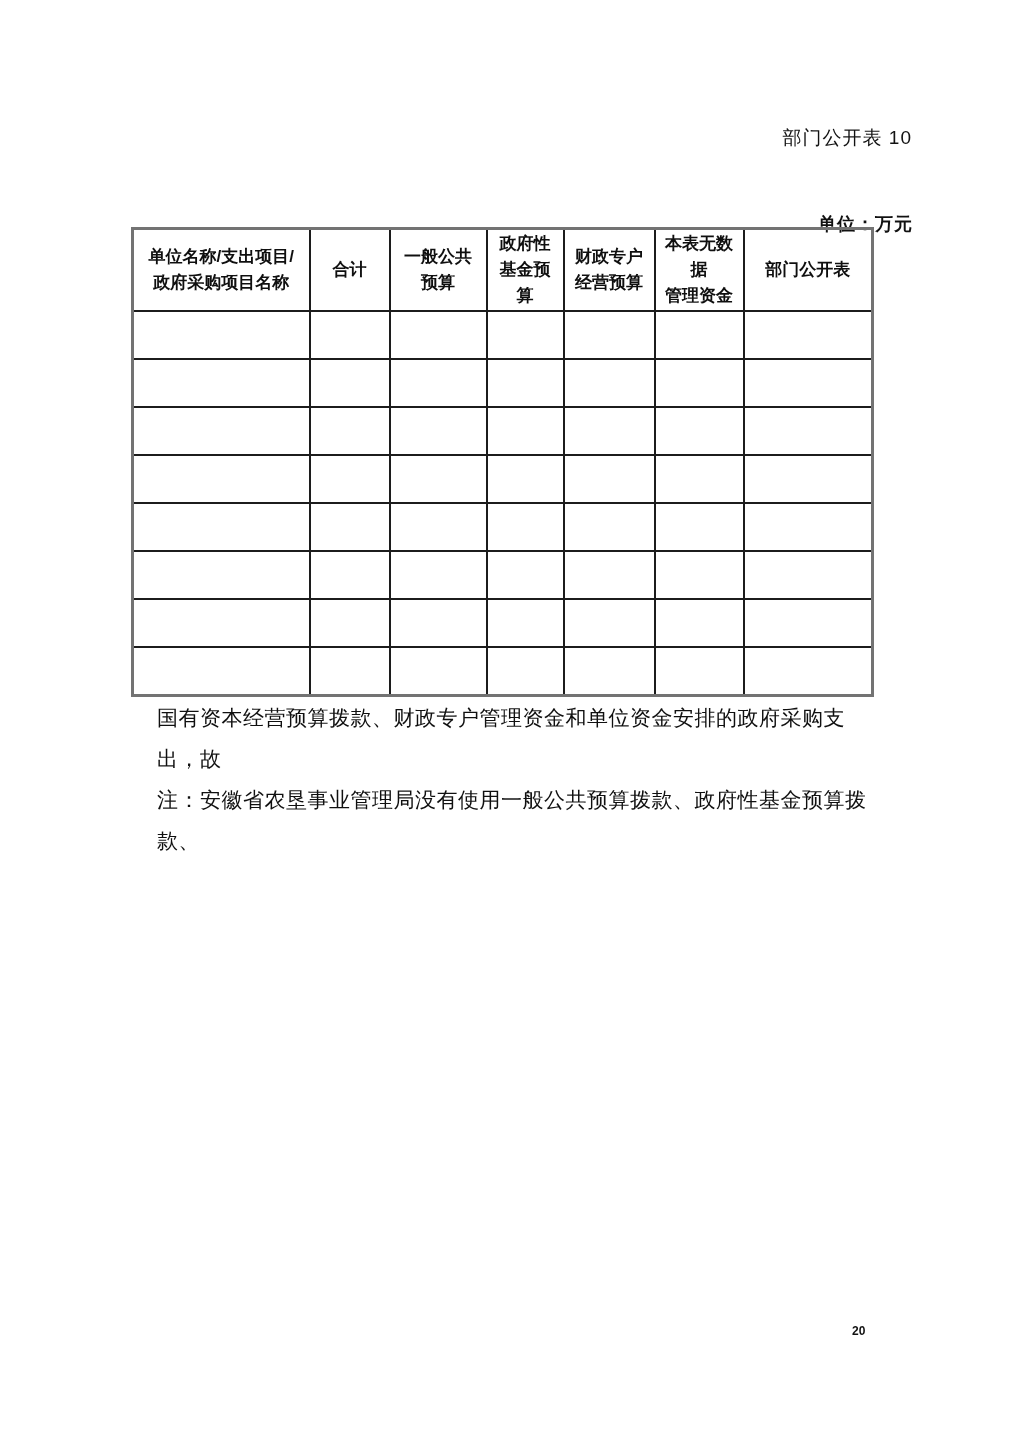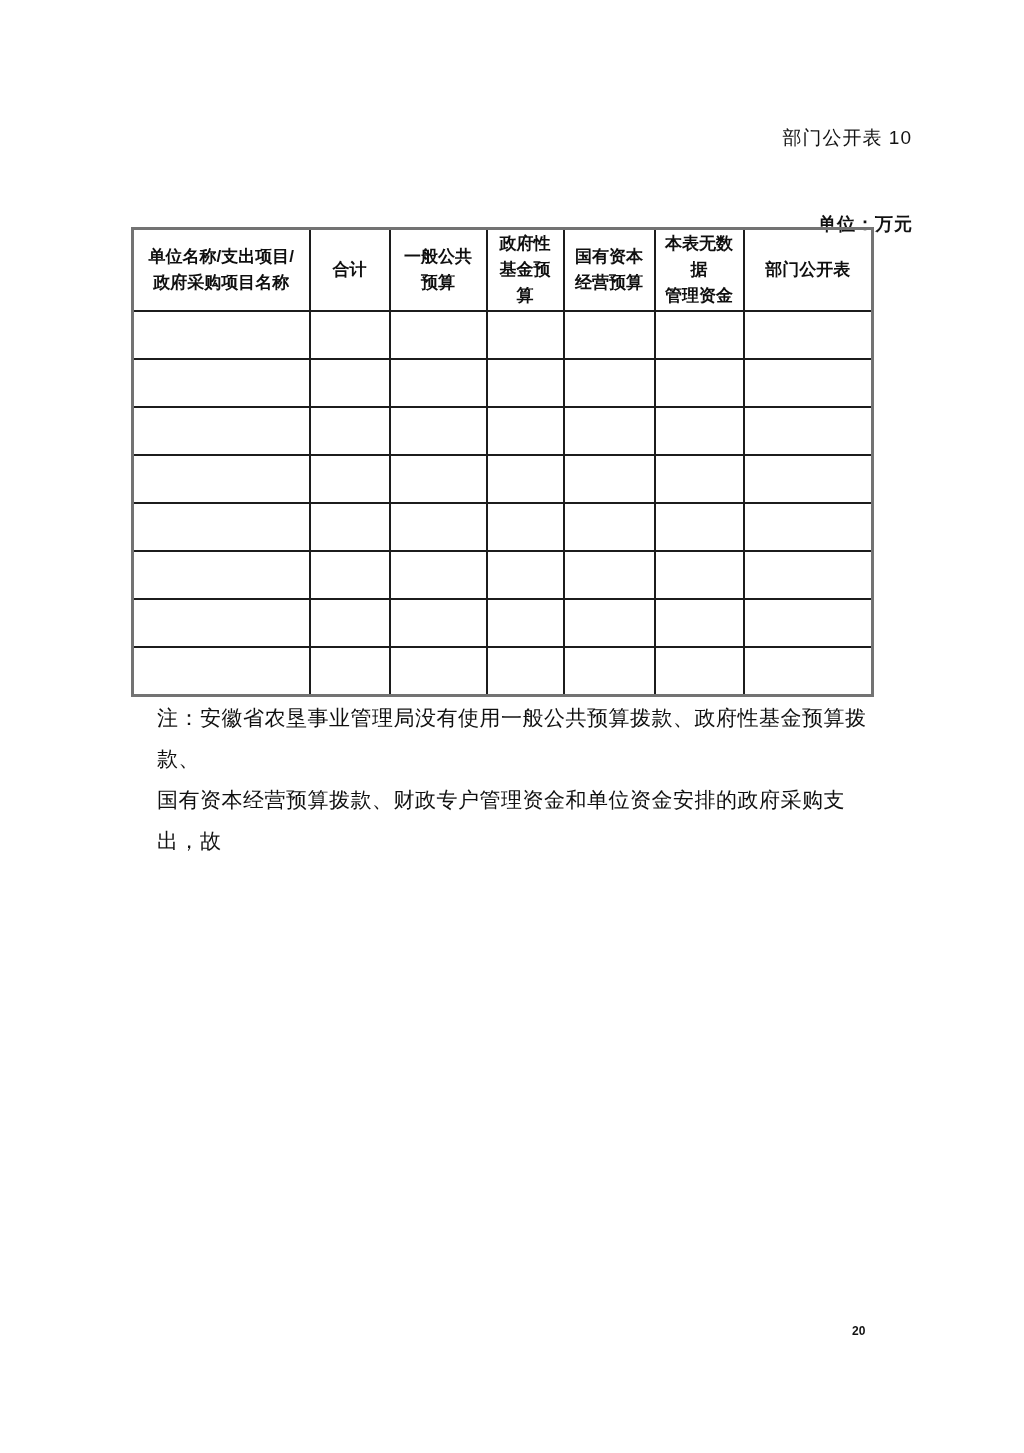--- a/index.html
+++ b/index.html
@@ -124,21 +124,21 @@
     <thead>
       <tr>
         <th>单位名称/支出项目/
 政府采购项目名称</th>
         <th>合计</th>
         <th>一般公共
 预算</th>
         <th>政府性
 基金预
 算</th>
-        <th>国有资本
+        <th>财政专户
 经营预算</th>
         <th>本表无数据
 管理资金</th>
         <th>部门公开表</th>
       </tr>
     </thead>
     <tbody>
         <tr>
           <td></td>
           <td></td>
@@ -208,19 +208,19 @@
           <td></td>
           <td></td>
           <td></td>
           <td></td>
           <td></td>
         </tr>
       </tbody>
   </table>
 
   <div class="note">
+    <div class="note-line">国有资本经营预算拨款、财政专户管理资金和单位资金安排的政府采购支出，故</div>
     <div class="note-line">注：安徽省农垦事业管理局没有使用一般公共预算拨款、政府性基金预算拨款、</div>
-    <div class="note-line">国有资本经营预算拨款、财政专户管理资金和单位资金安排的政府采购支出，故</div>
   </div>
 
   <div class="page-number">20</div>
 
 </div>
 
 </body></html>

